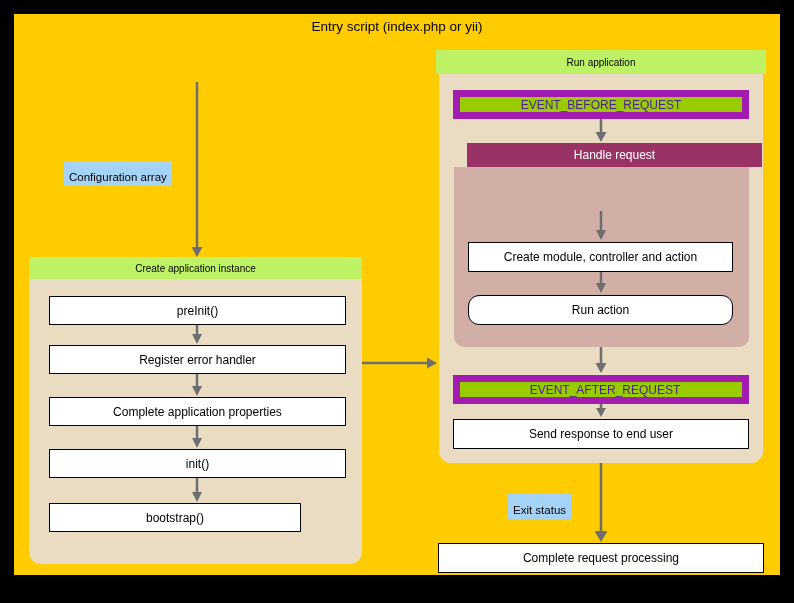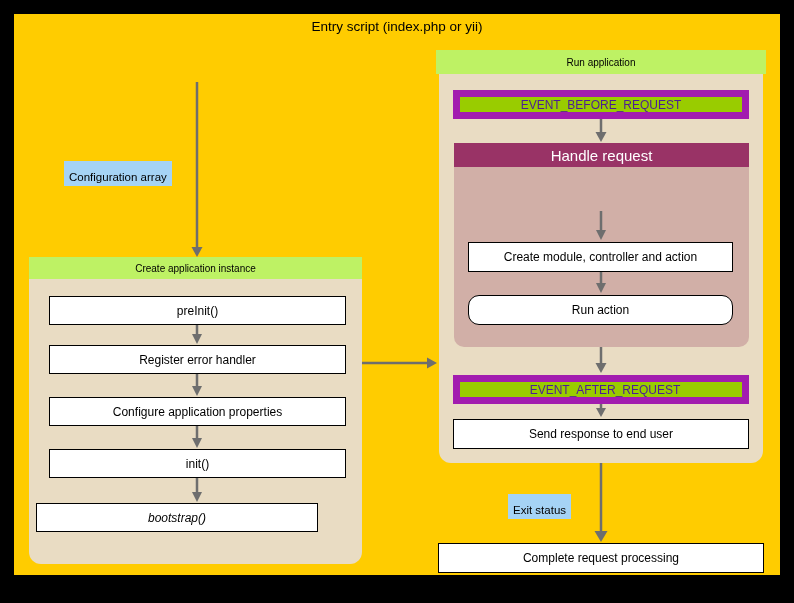--- a/index.html
+++ b/index.html
@@ -49,21 +49,21 @@
     position: absolute;
     background: #99CC00;
     border: 7px solid #a21caf;
     display: flex; align-items: center; justify-content: center;
     font-size: 12px; color: #4c1d95;
   }
   .maroon-header {
     position: absolute;
     background: #993366;
     display: flex; align-items: center; justify-content: center;
-    font-size: 15px; color: #fff;
+    font-size: 12px; color: #fff; margin-left: 13px;
   }
   .note-label {
     position: absolute;
     background: #A5D3F5;
     color: #000;
     font-size: 11.5px;
     padding: 10px 5px 3px 5px;
     white-space: nowrap;
   }
   svg.arrows {
@@ -83,23 +83,23 @@
   <div class="diagram-title">Entry script (index.php or yii)</div>
 
 
   <div class="note-label" style="left:64px; top:161px;">Configuration array</div>
 
   <div class="section-header" style="left:29px; top:257px; width:333px; height:22px;">Create application instance</div>
   <div class="panel-beige" style="left:29px; top:279px; width:333px; height:285px;"></div>
 
   <div class="box" style="left:49px; top:296px; width:297px; height:29px;">preInit()</div>
   <div class="box" style="left:49px; top:345px; width:297px; height:29px;">Register error handler</div>
-  <div class="box" style="left:49px; top:397px; width:297px; height:29px;">Configure application properties</div>
+  <div class="box" style="left:49px; top:397px; width:297px; height:29px;">Complete application properties</div>
   <div class="box" style="left:49px; top:449px; width:297px; height:29px;">init()</div>
-  <div class="box" style="left:36px; top:503px; width:282px; height:29px;font-style:italic;">bootstrap()</div>
+  <div class="box" style="left:49px; top:503px; width:252px; height:29px;">bootstrap()</div>
 
   <div class="section-header" style="left:436px; top:50px; width:330px; height:24px;">Run application</div>
   <div class="panel-beige" style="left:439px; top:74px; width:324px; height:389px;"></div>
 
   <div class="event-box" style="left:453px; top:90px; width:296px; height:29px;">EVENT_BEFORE_REQUEST</div>
 
   <div class="maroon-header" style="left:454px; top:143px; width:295px; height:24px;">Handle request</div>
   <div class="panel-pink" style="left:454px; top:167px; width:295px; height:180px;"></div>
 
   <div class="box" style="left:468px; top:242px; width:265px; height:30px;">Create module, controller and action</div>

